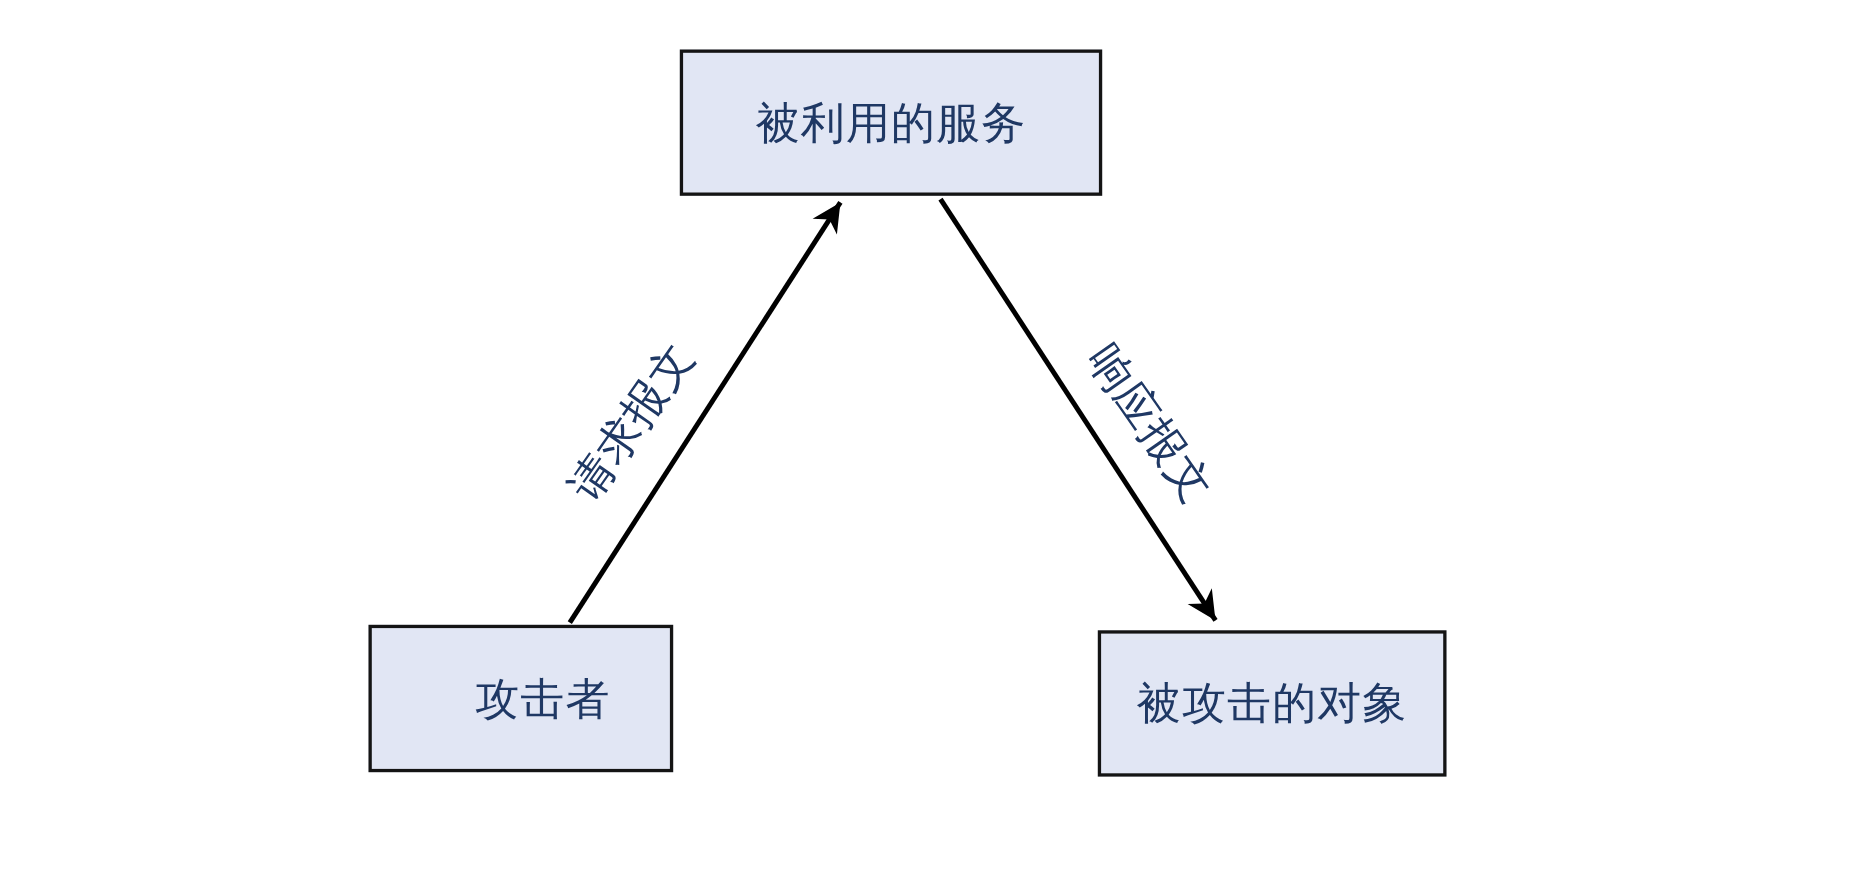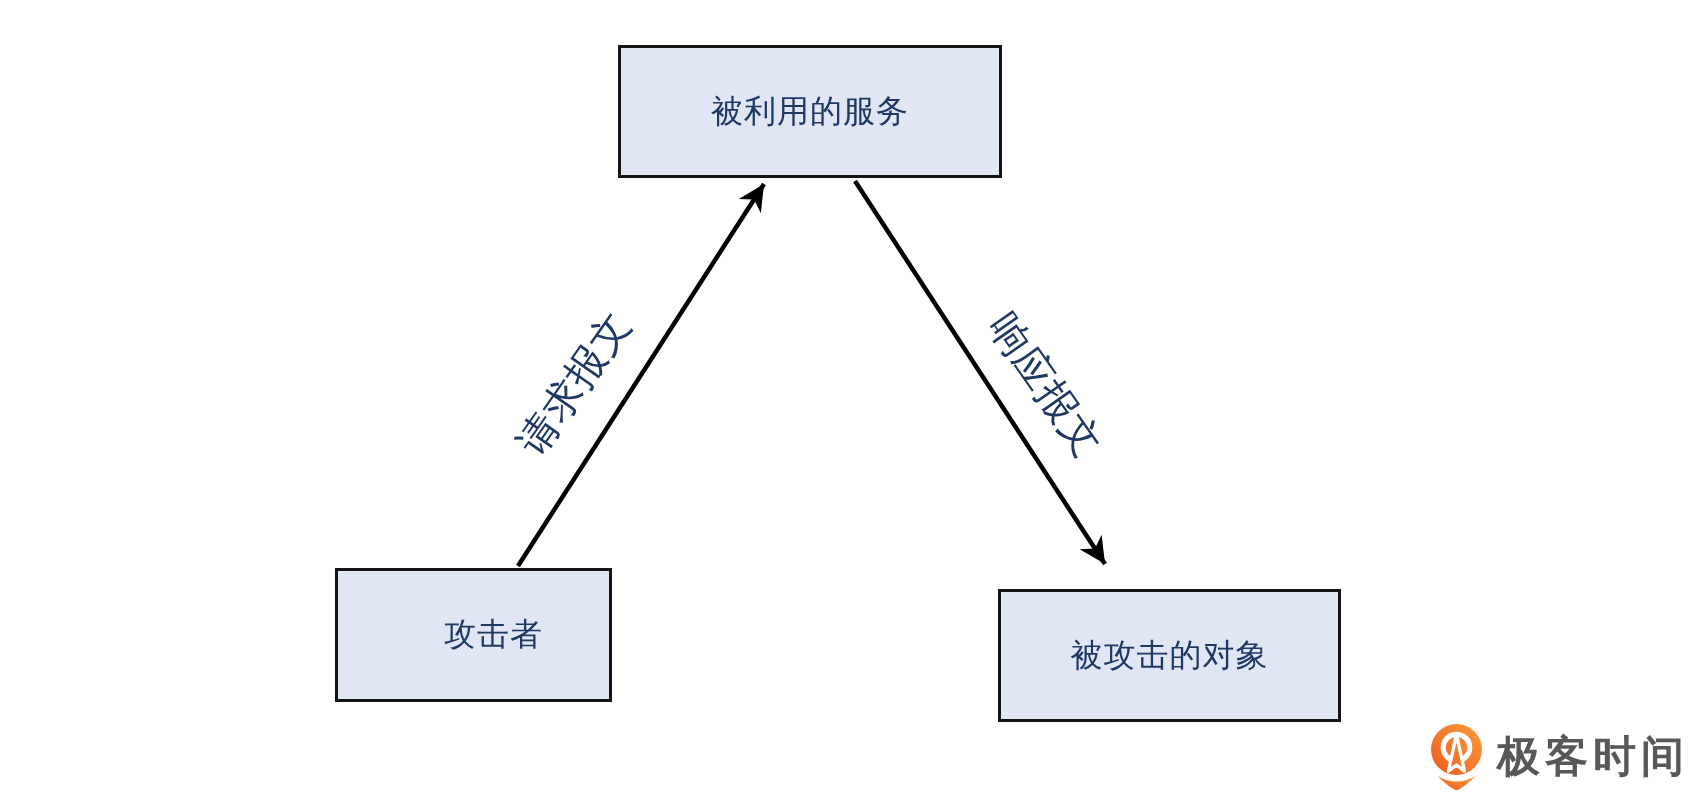--- a/index.html
+++ b/index.html
@@ -19,28 +19,28 @@
     width: 1698px; height: 806px;
     pointer-events: none;
   }
   .node {
     position: absolute;
     background: #e1e6f4;
     border: 3px solid #141414;
     display: flex;
     align-items: center;
     justify-content: center;
-    font-size: 32px;
+    font-size: 40px;
     color: #1f3864;
     letter-spacing: 1px;
     white-space: nowrap;
   }
   .node-service  { left: 618px; top: 45px;  width: 384px; height: 133px; }
   .node-attacker { left: 335px; top: 568px; width: 277px; height: 134px; padding-left: 40px; }
-  .node-target   { left: 998px; top: 589px; width: 343px; height: 133px; }
+  .node-target   { left: 998px; top: 573px; width: 317px; height: 133px; }
   .edge-label {
     position: absolute;
     width: 200px; height: 46px;
     display: flex;
     align-items: center;
     justify-content: center;
     font-size: 40px;
     color: #1f3864;
     letter-spacing: 1px;
     white-space: nowrap;
@@ -88,29 +88,14 @@
   </div>
 
   <div class="node node-target">
     <span>被攻击的对象</span>
   </div>
 
   <div class="edge-label edge-label-request">请求报文</div>
 
   <div class="edge-label edge-label-response">响应报文</div>
 
-  <div class="brand">
-    <svg class="brand-icon" viewBox="0 0 60 72" xmlns="http://www.w3.org/2000/svg">
-      <defs>
-        <linearGradient id="gtOrange" x1="0" y1="1" x2="1" y2="0">
-          <stop offset="0" stop-color="#ee5a22"></stop>
-          <stop offset="1" stop-color="#f99d3a"></stop>
-        </linearGradient>
-      </defs>
-      <circle cx="30" cy="28" r="27" fill="url(#gtOrange)"></circle>
-      <circle cx="30" cy="26" r="14" fill="none" stroke="#ffffff" stroke-width="5.5"></circle>
-      <path d="M30,12 L38.5,51 L30,44.5 L21.5,51 Z" fill="url(#gtOrange)" stroke="#ffffff" stroke-width="3.5" stroke-linejoin="round"></path>
-      <path d="M10,56 Q30,68 50,56 Q40,66 32.5,70.5 Q30,72 27.5,70.5 Q20,66 10,56 Z" fill="url(#gtOrange)"></path>
-    </svg>
-    <span class="brand-text">极客时间</span>
-  </div>
 
 </div>
 
 </body></html>

